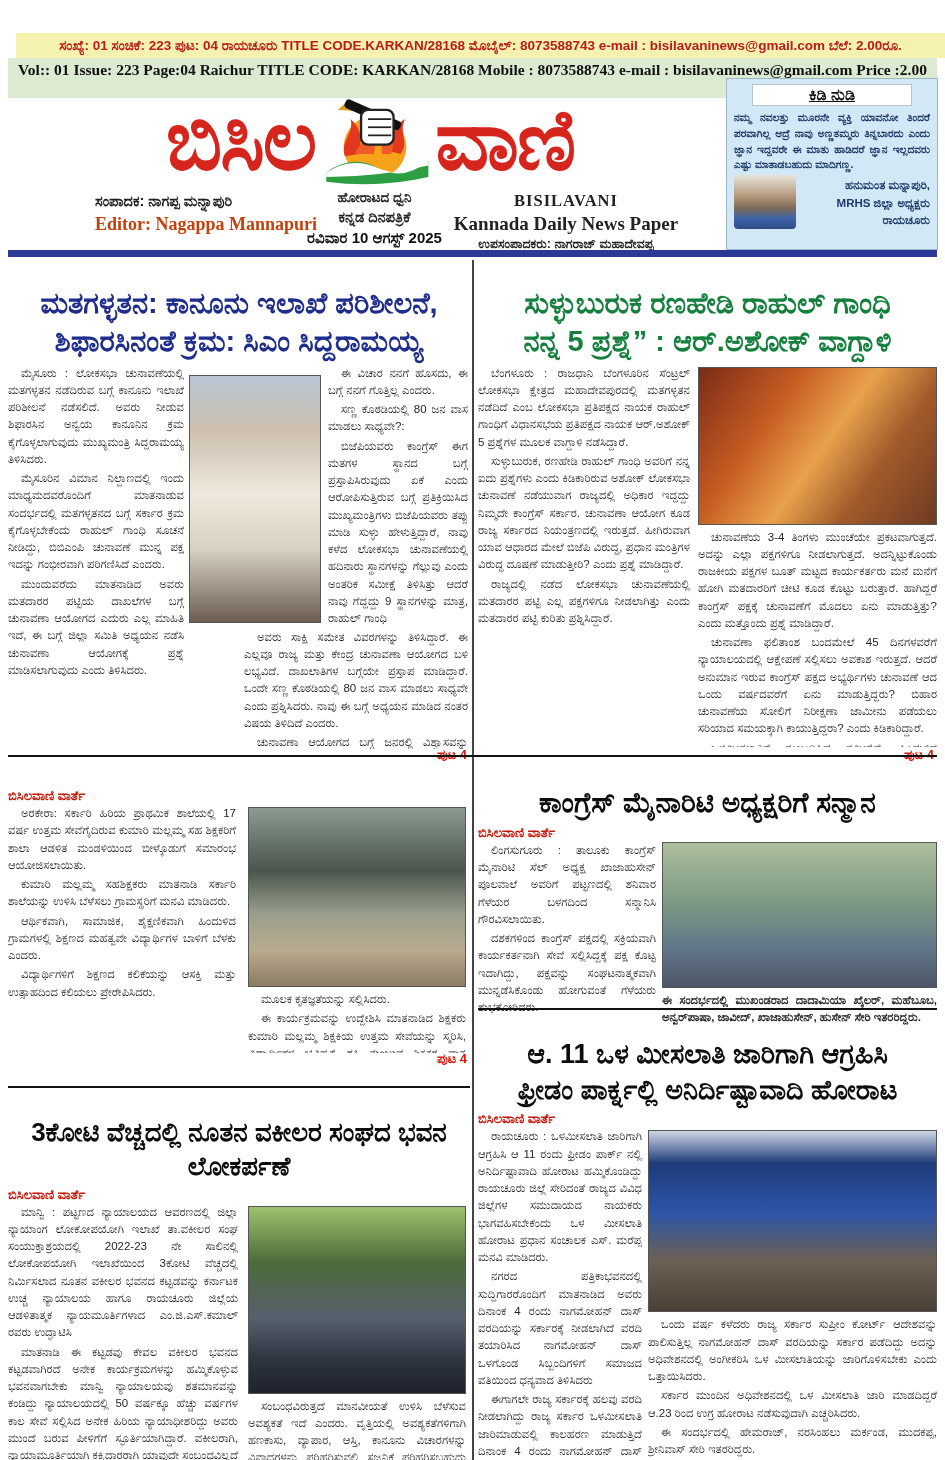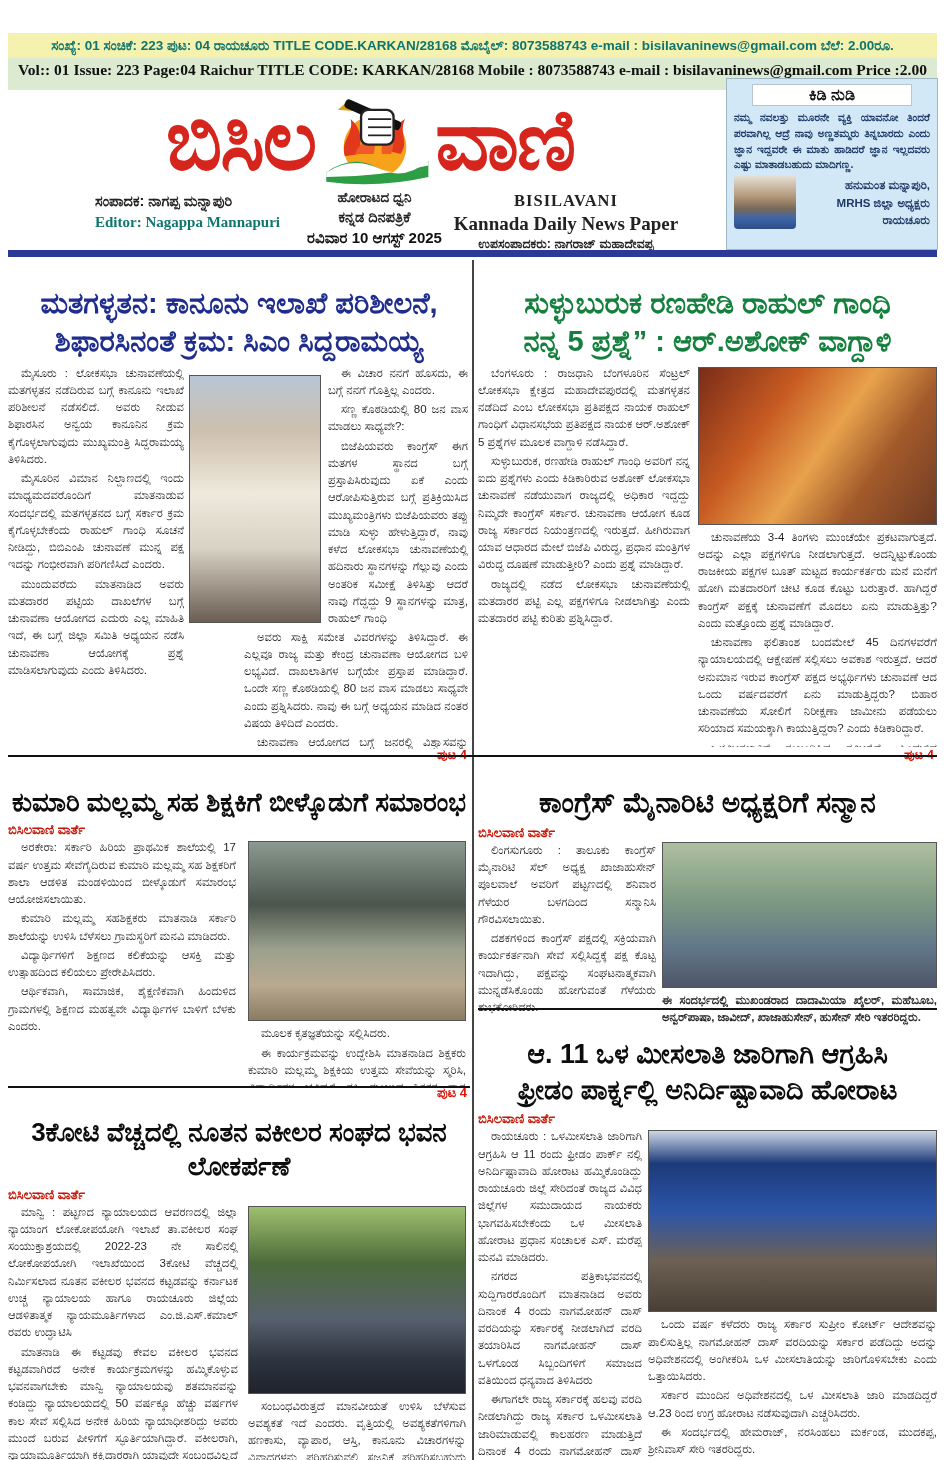--- a/index.html
+++ b/index.html
@@ -1,46 +1,46 @@
 <!DOCTYPE html>
 <html><head>
 <meta charset="utf-8">
 <style>
   html,body{margin:0;padding:0;background:#ffffff;}
   #page{position:relative;width:945px;height:1460px;background:#fff;overflow:hidden;
         font-family:"Liberation Sans", sans-serif;color:#222;}
   .abs{position:absolute;box-sizing:border-box;}
   
-  .bar1{left:8px;top:33px;width:929px;height:25px;background:#f5f1ae;
-        font-weight:bold;font-size:13.5px;line-height:25px;text-align:center;color:#0f766e;
+  .bar1{left:16px;top:33px;width:929px;height:25px;background:#f5f1ae;
+        font-weight:bold;font-size:13.5px;line-height:25px;text-align:center;color:#b91c1c;
         white-space:nowrap;overflow:hidden;}
-  .bar2{left:8px;top:58px;width:929px;height:32px;background:#dcead2;
+  .bar2{left:8px;top:58px;width:929px;height:40px;background:#dcead2;
         font-family:"Liberation Serif", serif;font-weight:bold;font-size:15.5px;line-height:24px;
         text-align:center;color:#111;white-space:nowrap;overflow:hidden;}
   
   .mast-title{left:25px;top:84px;width:690px;height:112px;display:flex;align-items:center;
         justify-content:center;gap:2px;color:#d6251c;font-weight:bold;font-size:84px;line-height:1;}
   .mast-title .t{letter-spacing:-2px;}
   .logo{width:116px;height:116px;flex:0 0 auto;}
   .tags{left:292px;top:190px;width:165px;text-align:center;font-weight:bold;color:#222;}
   .tags .t1{font-size:13.5px;margin-bottom:3px;}
   .tags .t2{font-size:14.5px;margin-bottom:3px;}
   .tags .t3{font-size:15px;color:#111;}
   .edblock{left:95px;top:193px;width:245px;}
   .edblock .kn{font-weight:bold;font-size:14.5px;color:#222;margin-bottom:4px;}
-  .edblock .en{font-family:"Liberation Serif", serif;font-weight:bold;font-size:15px;color:#0f766e;}
+  .edblock .en{font-family:"Liberation Serif", serif;font-weight:bold;font-size:18px;color:#c2410c;}
   .enblock{left:452px;top:191px;width:228px;text-align:center;}
   .enblock .n1{font-family:"Liberation Serif", serif;font-weight:bold;font-size:16.5px;letter-spacing:1px;}
   .enblock .n2{font-family:"Liberation Serif", serif;font-weight:bold;font-size:19px;margin:2px 0;}
   .enblock .n3{font-weight:bold;font-size:12.5px;color:#222;}
   
   .kidi{left:726px;top:78px;width:212px;height:172px;background:#d2e8f6;border:1px solid #9fb6c4;
         padding:4px 7px;overflow:hidden;}
   .kidi .ktitle{background:#fff;border:1px solid #b9c6cf;margin:1px 18px 4px;text-align:center;
-        font-weight:bold;font-size:16px;color:#111;padding:1px 0;}
+        font-weight:bold;font-size:16px;color:#111;padding:1px 0;text-decoration:underline;}
   .kidi .kbody{font-size:10.5px;line-height:1.5;color:#1d3a66;font-weight:bold;text-align:justify;}
   .kidi .kfoot{display:flex;align-items:flex-end;margin-top:2px;}
   .kidi .kphoto{width:62px;height:54px;border-radius:4px;flex:0 0 auto;
         background:linear-gradient(180deg,#e8e4da 0%,#b3977a 40%,#7a6a58 62%,#3f65a8 80%,#2c4d86 100%);}
   .kidi .kattr{flex:1;text-align:right;font-weight:bold;color:#1d3a66;font-size:11.5px;line-height:1.5;}
   
   .blue-rule{left:8px;top:250px;width:929px;height:7px;background:#2b3a97;}
   .vrule{left:472px;top:260px;width:2px;height:1200px;background:#444;}
   .hrule{background:#111;height:2px;}
   
@@ -170,30 +170,27 @@
           <p>ಚುನಾವಣಾ ಫಲಿತಾಂಶ ಬಂದಮೇಲೆ 45 ದಿನಗಳವರೆಗೆ ನ್ಯಾಯಾಲಯದಲ್ಲಿ ಆಕ್ಷೇಪಣೆ ಸಲ್ಲಿಸಲು ಅವಕಾಶ ಇರುತ್ತದೆ. ಆದರೆ ಅನುಮಾನ ಇರುವ ಕಾಂಗ್ರೆಸ್ ಪಕ್ಷದ ಅಭ್ಯರ್ಥಿಗಳು ಚುನಾವಣೆ ಆದ ಒಂದು ವರ್ಷದವರೆಗೆ ಏನು ಮಾಡುತ್ತಿದ್ದರು? ಬಿಹಾರ ಚುನಾವಣೆಯ ಸೋಲಿಗೆ ನಿರೀಕ್ಷಣಾ ಜಾಮೀನು ಪಡೆಯಲು ಸರಿಯಾದ ಸಮಯಕ್ಕಾಗಿ ಕಾಯುತ್ತಿದ್ದರಾ? ಎಂದು ಕಿಡಿಕಾರಿದ್ದಾರೆ.</p>
           <p>ಒಳಮೀಸಲಾತಿಗೆ ಸಂಬಂಧಿಸಿದ ಸಮೀಕ್ಷೆಗೆ, ಹಿಂದುಳಿದ ವರ್ಗಗಳಿಗೆ ಸಂಬಂಧಿಸಿದ ಸಮೀಕ್ಷೆಗೆ ಸಾರ್ವಜನಿಕವಾಗಿ ಲಭ್ಯವಿರುವ ಮತದಾರರ ಪಟ್ಟಿಯನ್ನು ಬಳಸಿಕೊಂಡು ಸಮೀಕ್ಷಾ ಕಾರ್ಯ ನಡೆಸಬೇಕು ಎಂದು ತಮ್ಮದೇ ರಾಜ್ಯ ಕಾಂಗ್ರೆಸ್ ಸರ್ಕಾರದ ಸಚಿವ ಸಂಪುಟ ನಿರ್ಧಾರ</p>
         </div>
       <div class="cont">ಪುಟ 4</div>
     </div>
   </section>
 
   <div class="abs hrule" style="left:8px;top:755px;width:929px;"></div>
 
   <section class="abs art" style="left:8px;top:761px;width:462px;height:322px;">
-    <h2 class="hl black">
-      <span>ಕುಮಾರಿ ಮಲ್ಲಮ್ಮ ಸಹ ಶಿಕ್ಷಕಿಗೆ ಬೀಳ್ಕೊಡುಗೆ ಸಮಾರಂಭ</span>
-    </h2>
     <div class="byline">ಬಿಸಿಲವಾಣಿ ವಾರ್ತೆ</div>
     <div class="bodybox" style="height:262px;">
       <div class="col bt" style="left:0;top:0;width:228px;height:262px;">
           <p>ಅರಕೇರಾ: ಸರ್ಕಾರಿ ಹಿರಿಯ ಪ್ರಾಥಮಿಕ ಶಾಲೆಯಲ್ಲಿ 17 ವರ್ಷ ಉತ್ತಮ ಸೇವೆಗೈದಿರುವ ಕುಮಾರಿ ಮಲ್ಲಮ್ಮ ಸಹ ಶಿಕ್ಷಕರಿಗೆ ಶಾಲಾ ಆಡಳಿತ ಮಂಡಳಿಯಿಂದ ಬೀಳ್ಕೊಡುಗೆ ಸಮಾರಂಭ ಆಯೋಜಿಸಲಾಯಿತು.</p>
           <p>ಕುಮಾರಿ ಮಲ್ಲಮ್ಮ ಸಹಶಿಕ್ಷಕರು ಮಾತನಾಡಿ ಸರ್ಕಾರಿ ಶಾಲೆಯನ್ನು ಉಳಿಸಿ ಬೆಳೆಸಲು ಗ್ರಾಮಸ್ಥರಿಗೆ ಮನವಿ ಮಾಡಿದರು.</p>
+          <p>ಆರ್ಥಿಕವಾಗಿ, ಸಾಮಾಜಿಕ, ಶೈಕ್ಷಣಿಕವಾಗಿ ಹಿಂದುಳಿದ ಗ್ರಾಮಗಳಲ್ಲಿ ಶಿಕ್ಷಣದ ಮಹತ್ವವೇ ವಿದ್ಯಾರ್ಥಿಗಳ ಬಾಳಿಗೆ ಬೆಳಕು ಎಂದರು.</p>
           <p>ವಿದ್ಯಾರ್ಥಿಗಳಿಗೆ ಶಿಕ್ಷಣದ ಕಲಿಕೆಯನ್ನು ಆಸಕ್ತಿ ಮತ್ತು ಉತ್ಸಾಹದಿಂದ ಕಲಿಯಲು ಪ್ರೇರೇಪಿಸಿದರು.</p>
-          <p>ಆರ್ಥಿಕವಾಗಿ, ಸಾಮಾಜಿಕ, ಶೈಕ್ಷಣಿಕವಾಗಿ ಹಿಂದುಳಿದ ಗ್ರಾಮಗಳಲ್ಲಿ ಶಿಕ್ಷಣದ ಮಹತ್ವವೇ ವಿದ್ಯಾರ್ಥಿಗಳ ಬಾಳಿಗೆ ಬೆಳಕು ಎಂದರು.</p>
         </div>
       <div class="photo ph-school" style="left:240px;top:2px;width:218px;height:180px;"></div>
       <div class="col bt" style="left:240px;top:186px;width:218px;height:62px;">
           <p>ಮೂಲಕ ಕೃತಜ್ಞತೆಯನ್ನು ಸಲ್ಲಿಸಿದರು.</p>
           <p>ಈ ಕಾರ್ಯಕ್ರಮವನ್ನು ಉದ್ದೇಶಿಸಿ ಮಾತನಾಡಿದ ಶಿಕ್ಷಕರು ಕುಮಾರಿ ಮಲ್ಲಮ್ಮ ಶಿಕ್ಷಕಿಯ ಉತ್ತಮ ಸೇವೆಯನ್ನು ಸ್ಮರಿಸಿ, ವಿದ್ಯಾರ್ಥಿಗಳ ಭವಿಷ್ಯಕ್ಕೆ ಶಕ್ತಿ ತುಂಬುವ ಶಿಕ್ಷಕರ ಪಾತ್ರ ಮಹತ್ವದ್ದು ಎಂದರು. ವರ್ಗಾವಣೆಗೊಂಡ ಕುಮಾರಿ ಶಿಕ್ಷಕಿಗೆ ವಿದ್ಯಾರ್ಥಿಗಳಿಗೆ ತುಂಬಿದ</p>
         </div>
       <div class="cont">ಪುಟ 4</div>
     </div>
   </section>
 

